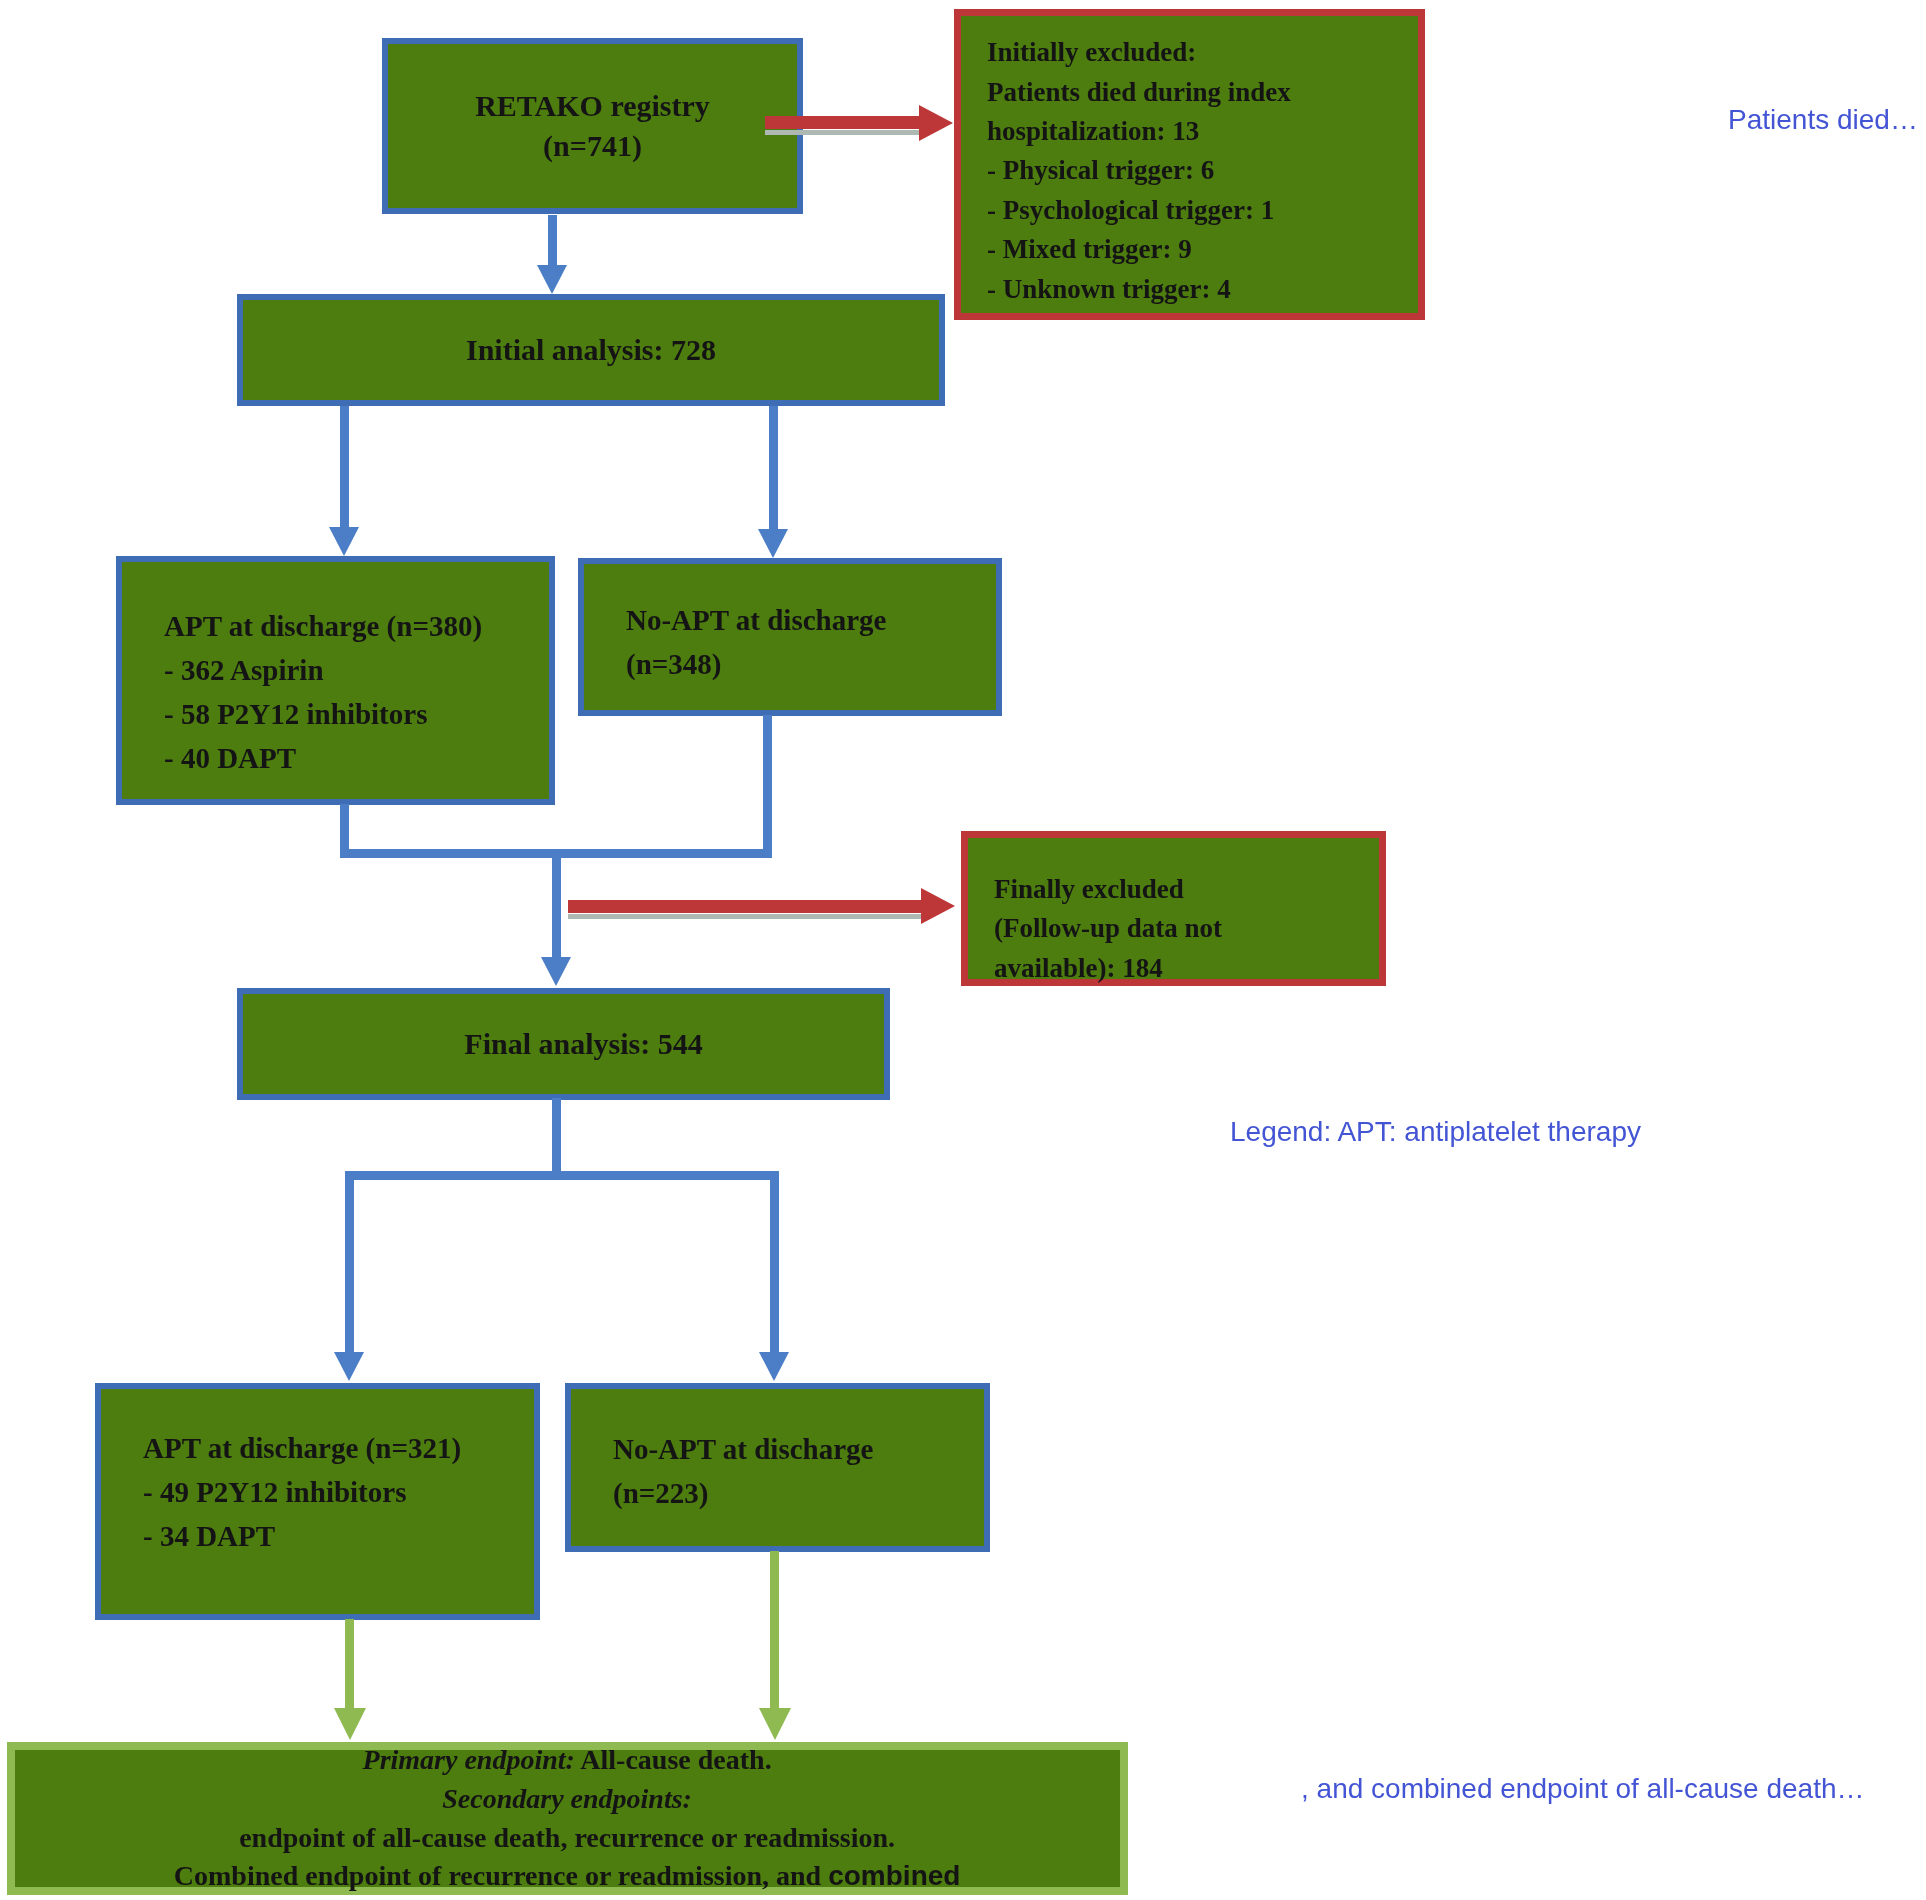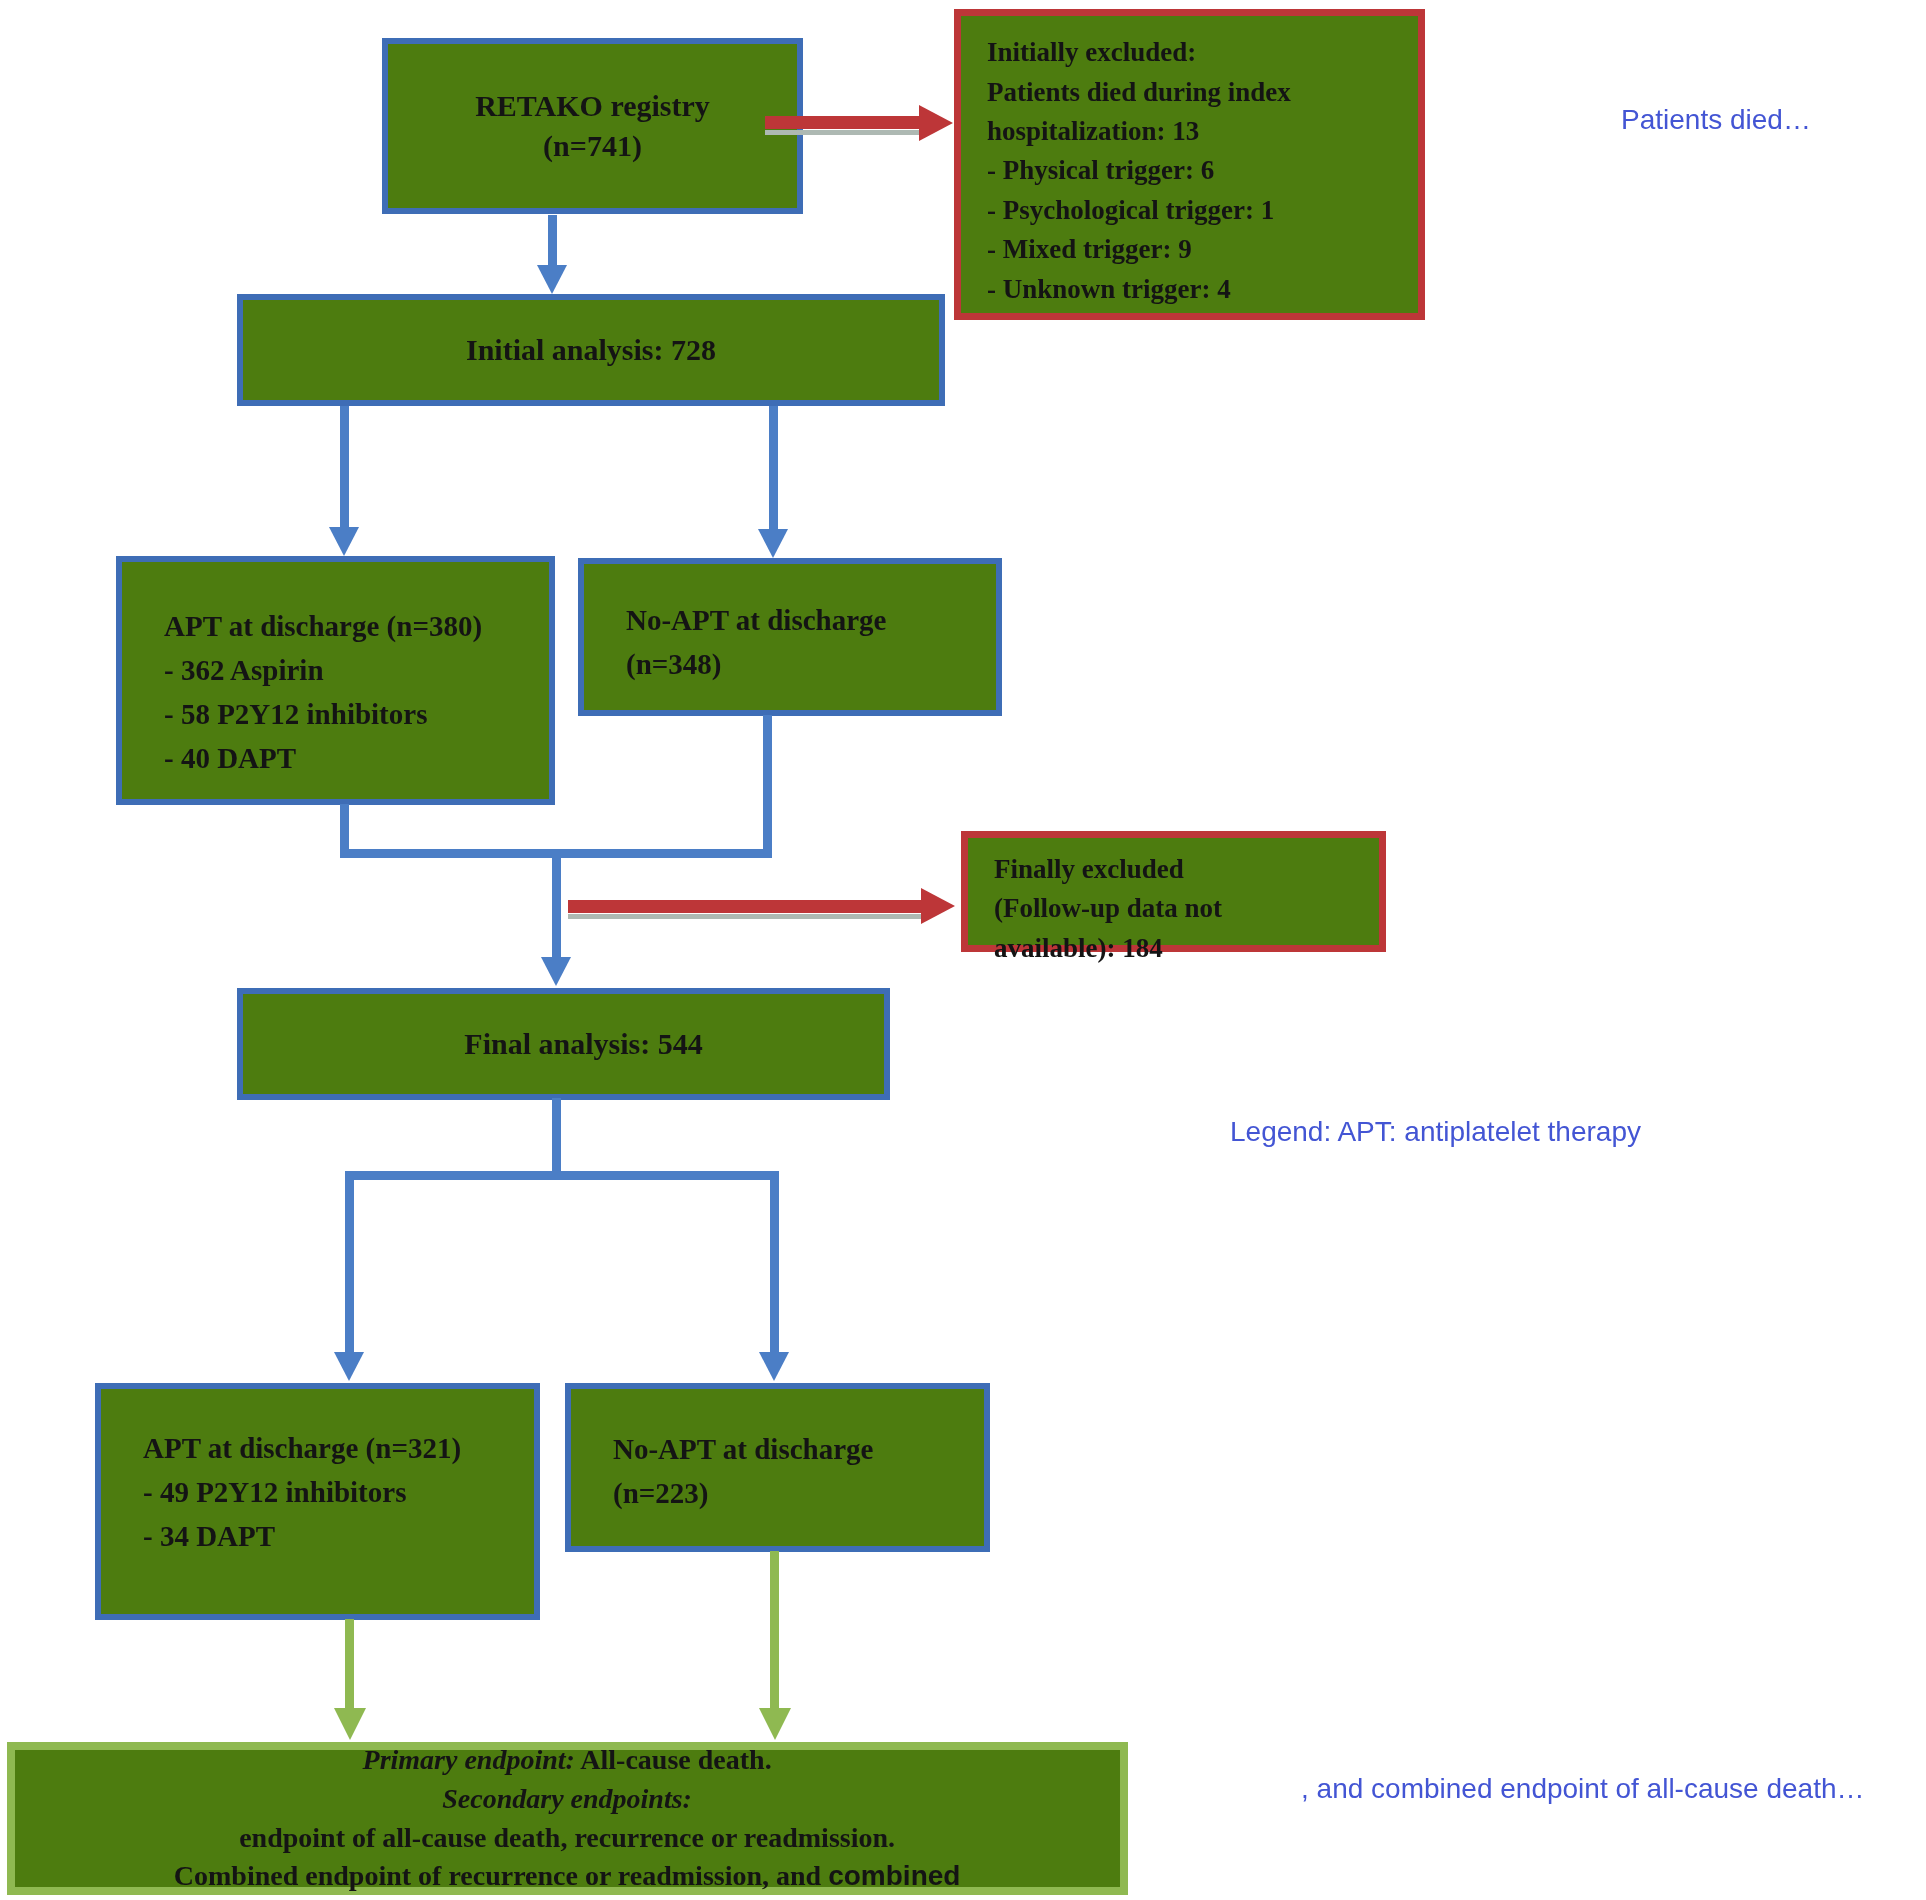--- a/index.html
+++ b/index.html
@@ -61,21 +61,21 @@
   <div class="box red excl-text serifbold" style="left:954px;top:9.2px;width:471px;height:311px;">
     <div>Initially excluded:</div>
     <div>Patients died during index</div>
     <div>hospitalization: 13</div>
     <div>- Physical trigger: 6</div>
     <div>- Psychological trigger: 1</div>
     <div>- Mixed trigger: 9</div>
     <div>- Unknown trigger: 4</div>
   </div>
 
-  <div class="note" style="left:1621px;top:104px;">Patients died…</div>
+  <div class="note" style="left:1728px;top:104px;">Patients died…</div>
 
   <div>
     <div class="vline" style="left:548px;top:215px;width:8.6px;height:53px;"></div>
     <div class="head-down" style="left:537px;top:265px;"></div>
   </div>
 
   <div class="box blue center-col analysis-text serifbold" style="left:237px;top:294px;width:708px;height:112px;">
     <div>Initial analysis: 728</div>
   </div>
 
@@ -110,21 +110,21 @@
     <div class="vline" style="left:552px;top:858px;width:8.6px;height:100px;"></div>
     <div class="head-down" style="left:541px;top:957px;"></div>
   </div>
 
   <div>
     <div class="hline redline" style="left:568px;top:900px;width:353px;height:13px;"></div>
     <div class="hline gray" style="left:568px;top:914px;width:353px;height:4.6px;"></div>
     <div class="head-right" style="left:921px;top:888px;"></div>
   </div>
 
-  <div class="box red excl-text serifbold" style="left:961px;top:831px;width:425px;height:121px;padding-top:12px;">
+  <div class="box red excl-text serifbold" style="left:961px;top:831px;width:425px;height:155px;padding-top:32px;">
     <div>Finally excluded</div>
     <div>(Follow-up data not</div>
     <div>available): 184</div>
   </div>
 
   <div class="box blue center-col analysis-text serifbold" style="left:237px;top:988px;width:653px;height:112px;padding-left:40px;">
     <div>Final analysis: 544</div>
   </div>
 
   <div class="note" style="left:1230px;top:1116px;">Legend: APT: antiplatelet therapy</div>

